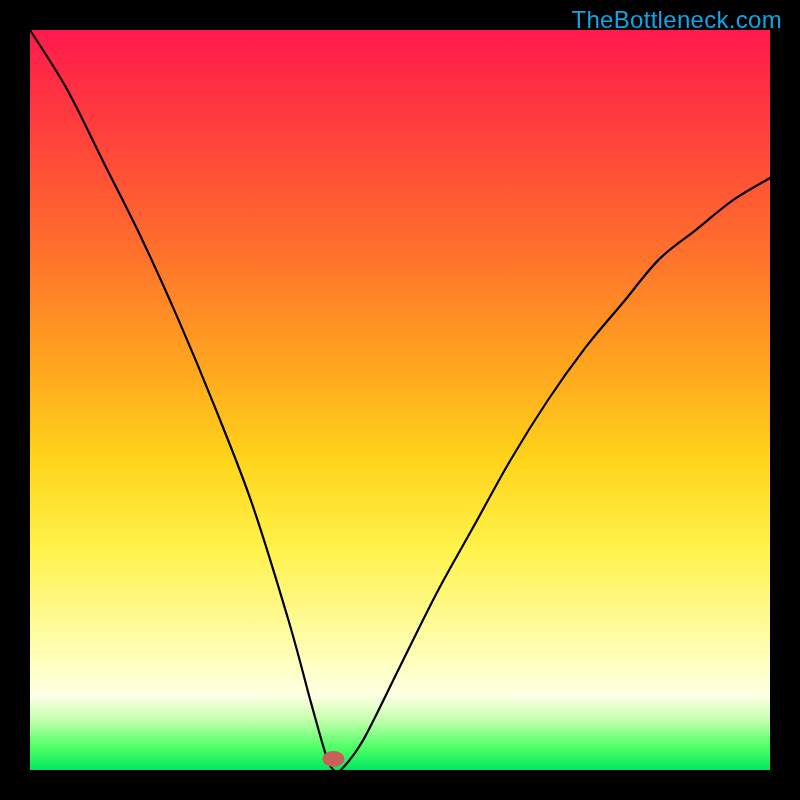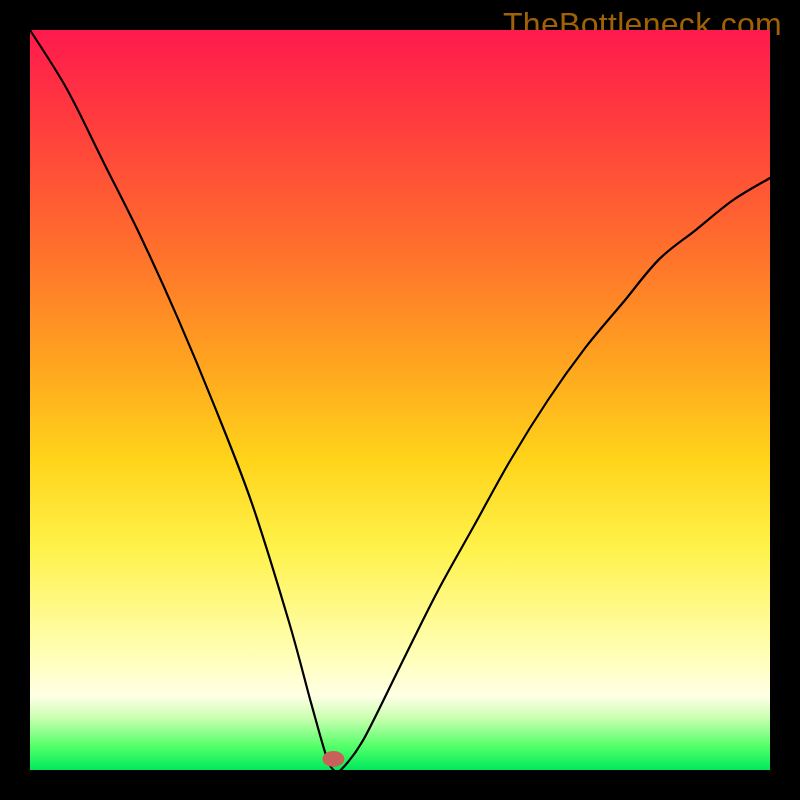--- a/index.html
+++ b/index.html
@@ -14,22 +14,22 @@
     width: 800px;
     height: 800px;
     background: #000;
     position: relative;
     box-sizing: border-box;
   }
   .watermark {
     position: absolute;
     top: 6px;
     right: 18px;
-    color: #a16207;
-    font-size: 32px;
+    color: #0ea5e9;
+    font-size: 24px;
     font-weight: 500;
     letter-spacing: 0.3px;
     user-select: none;
   }
   .plot {
     position: absolute;
     left: 30px;
     top: 30px;
     width: 740px;
     height: 740px;

